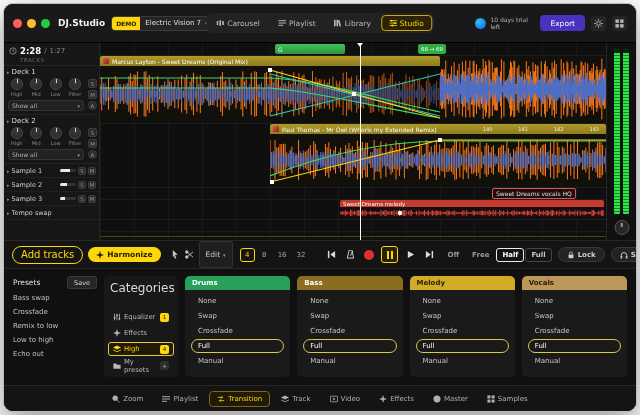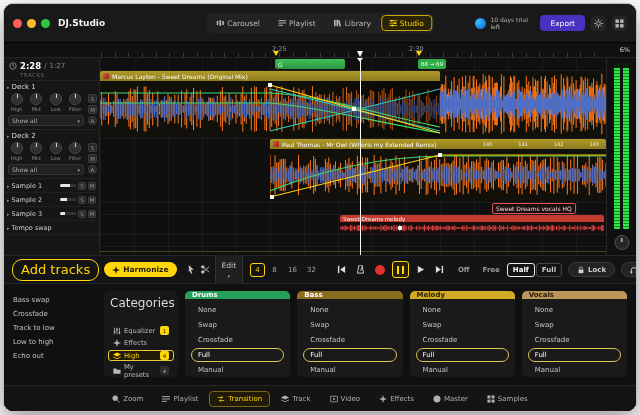--- a/index.html
+++ b/index.html
@@ -105,27 +105,27 @@
   
   .meters{width:30px;flex:none;background:#101010;position:relative;border-left:1px solid #262626;}
   .meter{position:absolute;top:5px;bottom:26px;width:6px;background:#07240a;border-radius:1px;overflow:hidden;}
   .meter.m1{left:7px;}.meter.m2{left:16px;}
   .mf{position:absolute;left:0;right:0;bottom:0;height:97%;background:repeating-linear-gradient(0deg,#2ee648 0 2px,#118a24 2px 3px);}
   .mknob{position:absolute;bottom:5px;left:50%;transform:translateX(-50%);width:15px;height:15px;border-radius:50%;background:#262626;border:1.5px solid #555;}
   .mknob::after{content:"";position:absolute;left:50%;top:1.5px;width:1.5px;height:4px;background:#999;transform:translateX(-50%);}
 
   
   .toolbar{height:28px;flex:none;display:flex;align-items:center;gap:5px;padding:0 8px;background:#141414;border-bottom:1px solid #262626;}
-  .btn-add{border:1px solid #ffd60a;color:#ffd60a;background:transparent;border-radius:10px;padding:2.5px 8px;font-size:13px;white-space:nowrap;}
+  .btn-add{border:1px solid #ffd60a;color:#ffd60a;background:transparent;border-radius:10px;padding:2.5px 8px;font-size:10px;white-space:nowrap;}
   .btn-harm{background:#ffd60a;color:#231d00;border:none;border-radius:10px;padding:3px 8px;font-size:7.5px;font-weight:bold;display:flex;align-items:center;gap:3px;white-space:nowrap;}
   .btn-harm svg{width:8px;height:8px;fill:currentColor;}
   .tsep{width:1px;height:14px;background:#2d2d2d;}
   .ticon{width:16px;height:16px;display:flex;align-items:center;justify-content:center;color:#c0c0c0;}
   .ticon svg{width:9px;height:9px;fill:currentColor;}
-  .btn-edit{display:flex;align-items:center;gap:3px;background:#1f1f1f;border:1px solid #333;border-radius:3px;padding:8px 6px;color:#ccc;font-size:7.5px;flex-direction:column;}
+  .btn-edit{display:flex;align-items:center;gap:3px;background:#1f1f1f;border:1px solid #333;border-radius:3px;padding:8px 6px;color:#ccc;font-size:7.5px;}
   .gridgrp{display:flex;gap:2px;margin-left:2px;}
   .gbtn{min-width:15px;padding:2px 3px;text-align:center;font-size:7px;color:#a5a5a5;border:1px solid transparent;border-radius:3px;}
   .gbtn.active{border-color:#ffd60a;color:#ffd60a;}
   .transport{display:flex;align-items:center;gap:5px;margin-left:10px;}
   .tpbtn{width:14px;height:14px;display:flex;align-items:center;justify-content:center;color:#ddd;font-size:8px;}
   .tpbtn svg{width:9px;height:9px;fill:currentColor;}
   .rec{width:10px;height:10px;border-radius:50%;background:#e03131;display:block;}
   .pausebtn{width:17px;height:17px;border:1px solid #ffd60a;border-radius:3px;background:#262005;display:flex;align-items:center;justify-content:center;gap:2.5px;}
   .pausebtn i{width:2px;height:8px;background:#ffd60a;display:block;}
   .tb-rightgrp{margin-left:auto;display:flex;align-items:center;gap:6px;font-weight:bold;}
@@ -172,20 +172,25 @@
 
 <div class="window">
 
   <div class="titlebar">
     <div class="lights">
       <span class="light l-red"></span>
       <span class="light l-yel"></span>
       <span class="light l-grn"></span>
     </div>
     <span class="appname">DJ.Studio</span>
+    <div class="projpill">
+      <span class="demo">DEMO</span>
+      <span class="projname">Electric Vision 7</span>
+      <span class="chev">▾</span>
+    </div>
     <div class="tb-tabs">
       <div class="tb-tab">
         <svg viewBox="0 0 10 10">
             <rect x="0.5" y="2.5" width="2" height="5"></rect>
             <rect x="4" y="1.5" width="2" height="7"></rect>
             <rect x="7.5" y="2.5" width="2" height="5"></rect>
           </svg>
         <span>Carousel</span>
       </div>
       <div class="tb-tab">
@@ -232,29 +237,20 @@
         <svg viewBox="0 0 10 10" fill="currentColor">
             <rect x="0.5" y="0.5" width="3.8" height="3.8"></rect>
             <rect x="5.7" y="0.5" width="3.8" height="3.8"></rect>
             <rect x="0.5" y="5.7" width="3.8" height="3.8"></rect>
             <rect x="5.7" y="5.7" width="3.8" height="3.8"></rect>
           </svg>
       </span>
     </div>
   </div>
 
-  <div class="ruler">
-    <div class="rticks"></div>
-    <span class="rlabel" style="left:268px">2:25</span>
-    <span class="rlabel" style="left:405px">2:30</span>
-    <span class="rmark" style="left:269px"></span>
-    <span class="rmark" style="left:412px"></span>
-    <span class="rplay" style="left:353px"></span>
-    <span class="rzoom">6%</span>
-  </div>
 
   <div class="main">
 
     <div class="sidebar">
       <div class="time-block">
         <div class="time-row">
           <svg class="clock" viewBox="0 0 10 10" fill="none" stroke="#999" stroke-width="1">
               <circle cx="5" cy="5" r="4"></circle>
               <path d="M5 2.5V5l1.8 1"></path>
             </svg>
@@ -556,24 +552,28 @@
             <rect x="0.8" y="6.3" width="2" height="3.2" rx="0.8"></rect>
             <rect x="7.2" y="6.3" width="2" height="3.2" rx="0.8"></rect>
           </svg>
         <span>Solo</span>
       </div>
     </div>
   </div>
 
   <div class="panel">
     <div class="presets">
+      <div class="phead">
+        <span class="ptitle">Presets</span>
+        <button class="savebtn">Save</button>
+      </div>
       <div class="plist">
         <span>Bass swap</span>
         <span>Crossfade</span>
-        <span>Track to low</span>
+        <span>Remix to low</span>
         <span>Low to high</span>
         <span>Echo out</span>
       </div>
     </div>
 
     <div class="cats">
       <div class="ctitle2">Categories</div>
       <div class="catrow">
         <svg viewBox="0 0 10 10">
             <rect x="1.5" y="1" width="1" height="8"></rect>

